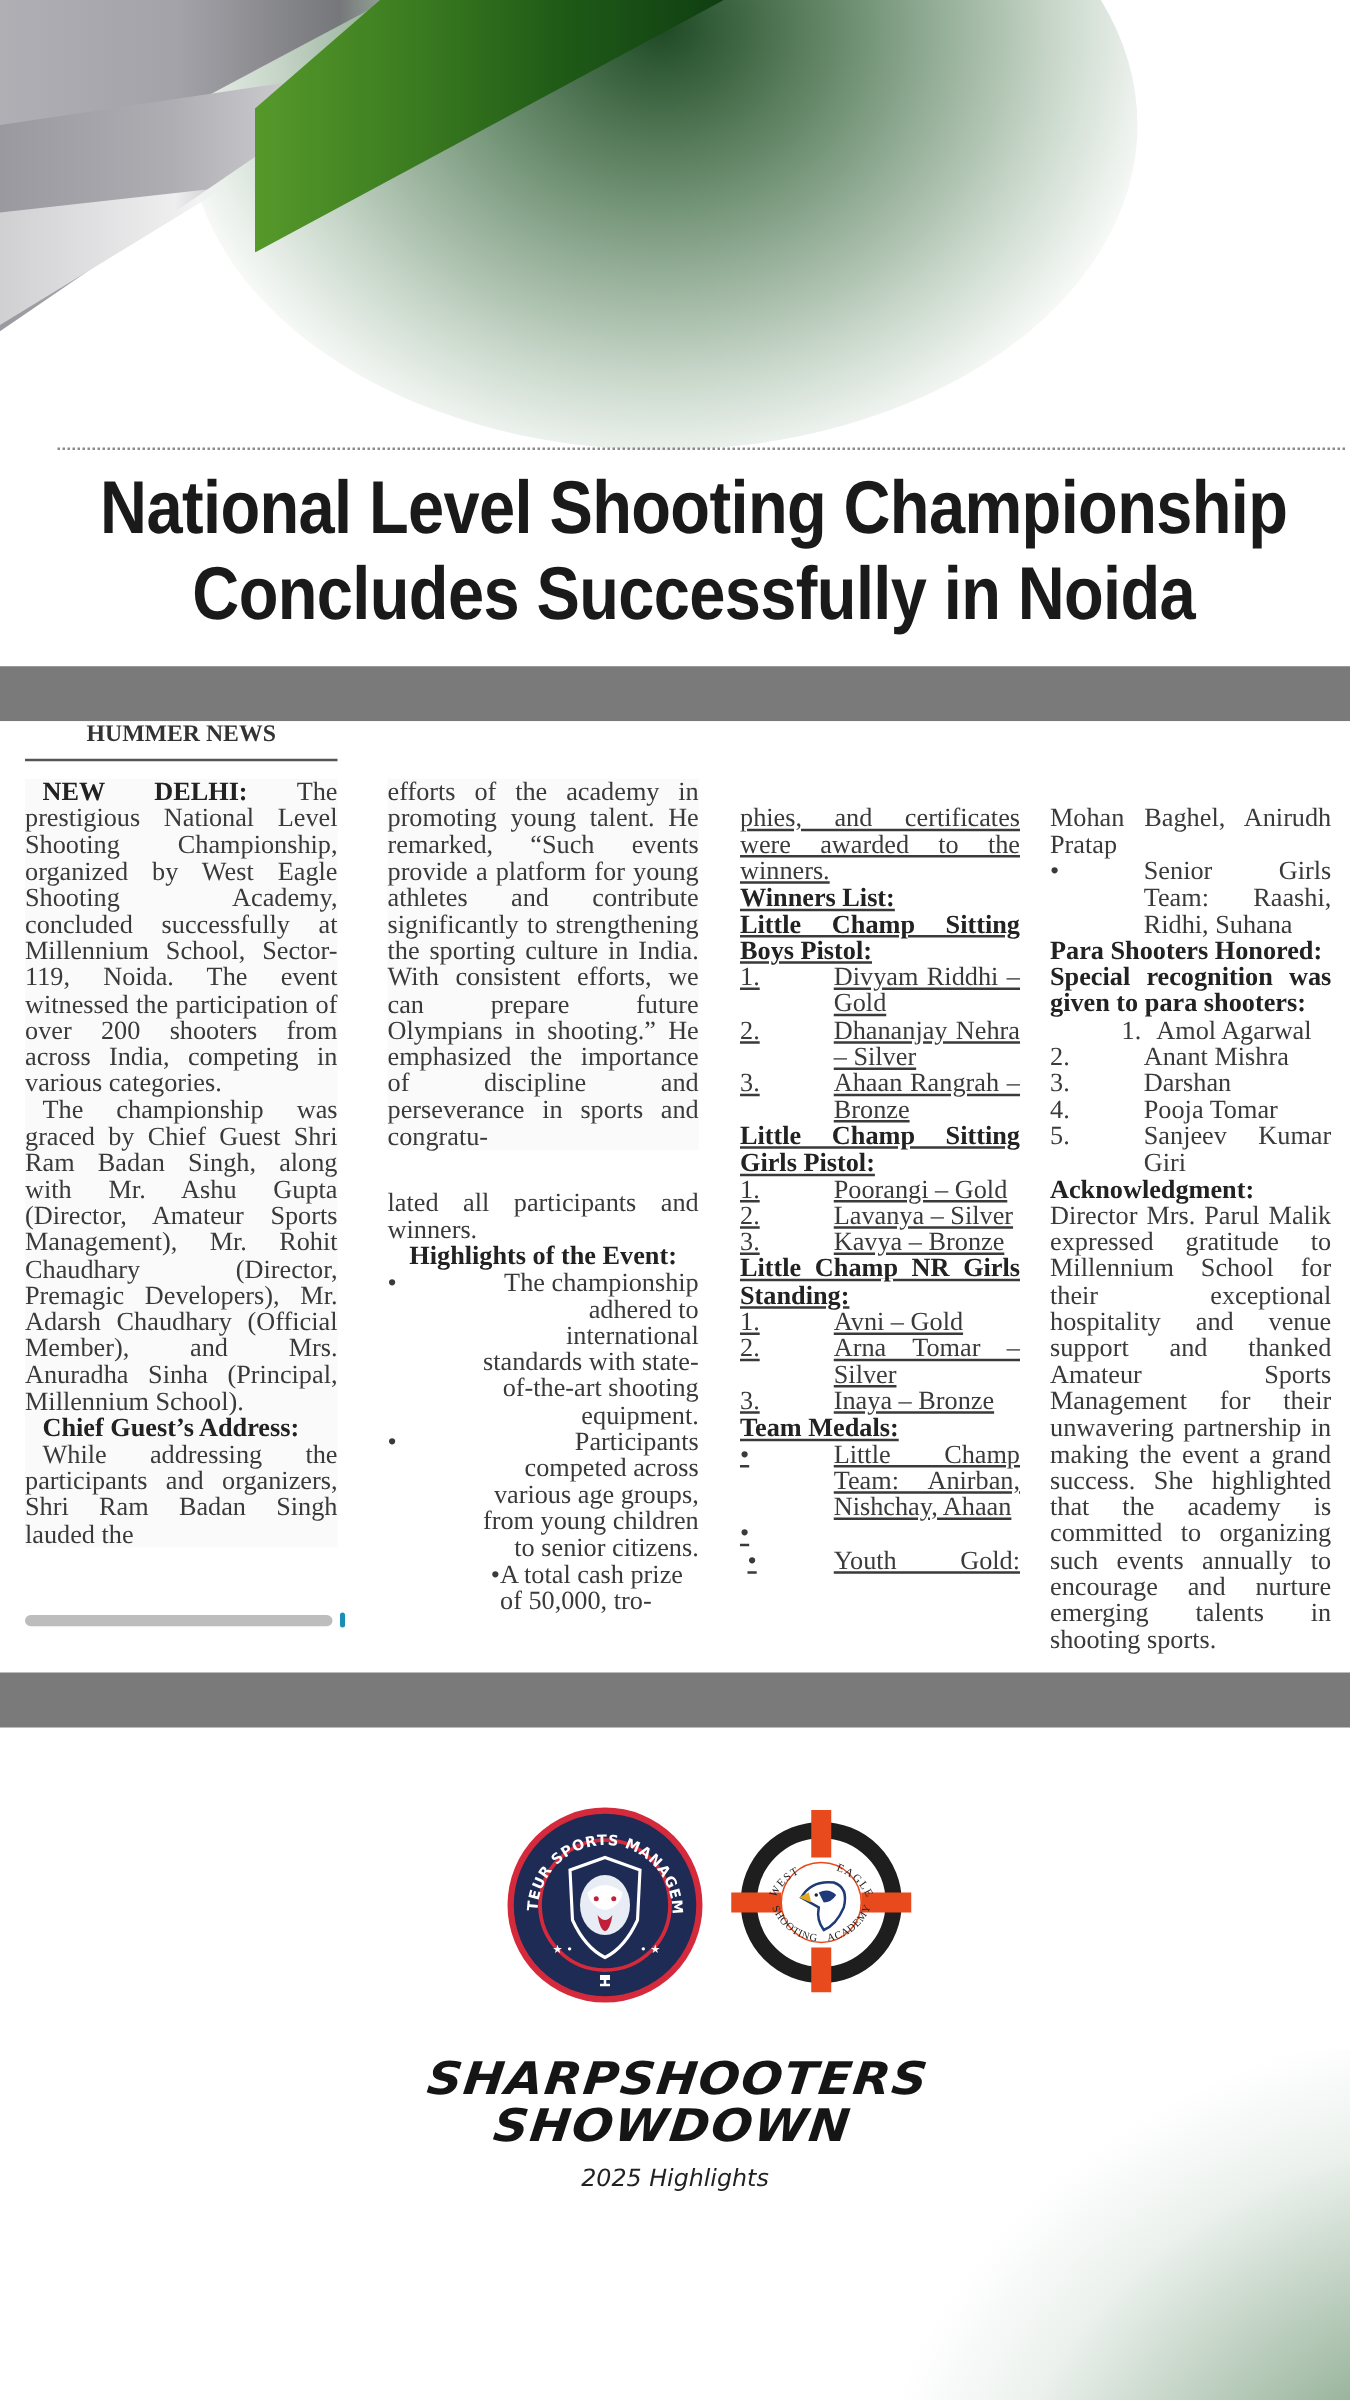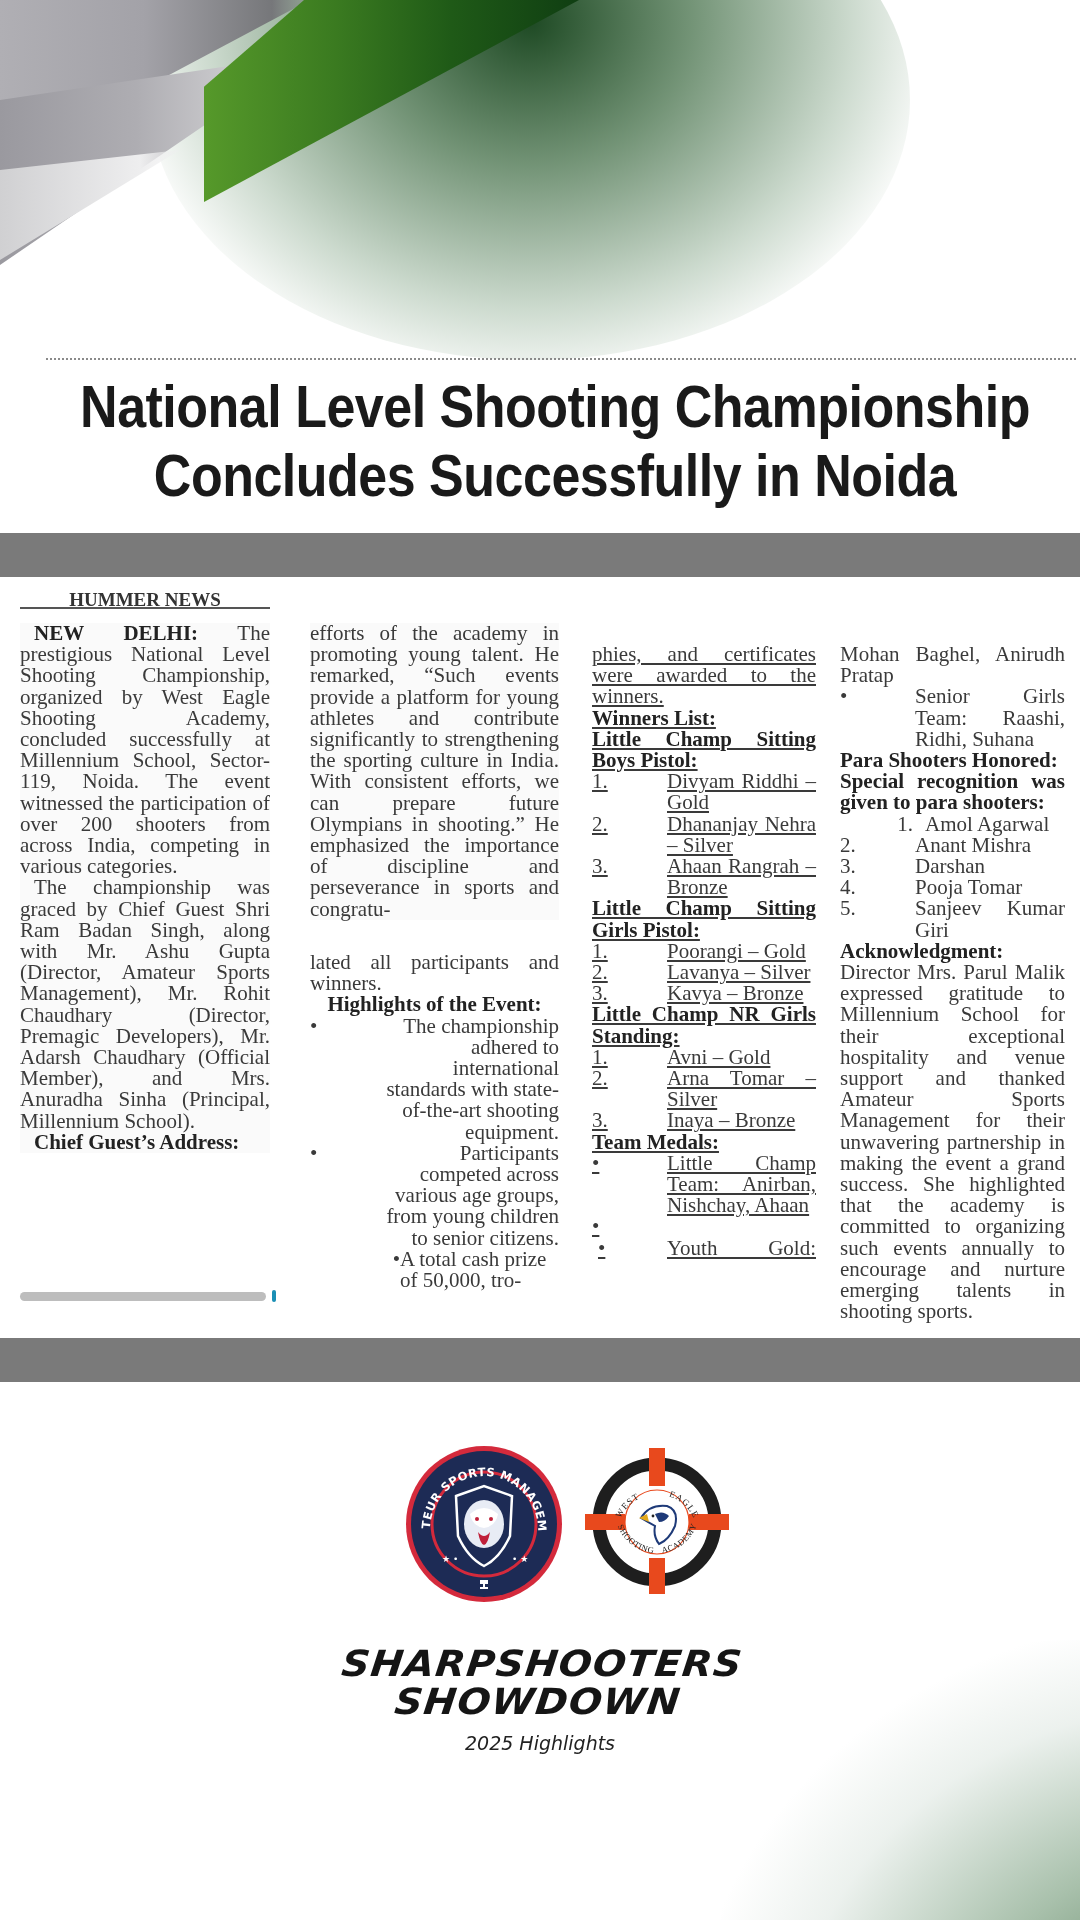--- a/index.html
+++ b/index.html
@@ -48,21 +48,21 @@
 
   
   .grey-bar { position: absolute; left: 0; width: 1080px; height: 44px; background: #7a7a7a; }
   .grey-bar.top { top: 533px; }
   .grey-bar.bottom { top: 1338px; }
 
   
   .paper { position: absolute; left: 0; top: 577px; width: 1080px; height: 761px; background: #ffffff; }
   .masthead {
     position: absolute; left: 20px; top: 0; width: 250px; text-align: center;
-    font-weight: 700; font-size: 19px; color: #333; padding-top: 12px;
+    font-weight: 700; font-size: 19px; color: #333; padding-top: 0;
   }
   .masthead-rule { position: absolute; left: 20px; top: 30px; width: 250px; height: 2px; background: #555; }
 
   .col {
     position: absolute; font-size: 21px; line-height: 21.2px; color: #3a3a3a;
     text-align: justify; background: #fafafa;
   }
   .col p { margin: 0; }
   .col .indent { text-indent: 14px; }
   .col b { color: #222; }
@@ -131,20 +131,21 @@
 <div class="grey-bar top"></div>
 
 <div class="paper">
   <div class="masthead">HUMMER NEWS</div>
   <div class="masthead-rule"></div>
 
   <div class="col col1">
     <p class="indent"><b>NEW DELHI:</b><span> The prestigious National Level Shooting Championship, organized by West Eagle Shooting Academy, concluded successfully at Millennium School, Sector-119, Noida. The event witnessed the participation of over 200 shooters from across India, competing in various categories.</span></p>
     <p class="indent">The championship was graced by Chief Guest Shri Ram Badan Singh, along with Mr. Ashu Gupta (Director, Amateur Sports Management), Mr. Rohit Chaudhary (Director, Premagic Developers), Mr. Adarsh Chaudhary (Official Member), and Mrs. Anuradha Sinha (Principal, Millennium School).</p>
     <p class="indent"><b>Chief Guest’s Address:</b></p>
+    <p class="indent">While addressing the participants and organizers, Shri Ram Badan Singh lauded the</p>
   </div>
 
   <div class="col col2">
     <p>efforts of the academy in promoting young talent. He remarked, “Such events provide a platform for young athletes and contribute significantly to strengthening the sporting culture in India. With consistent efforts, we can prepare future Olympians in shooting.” He emphasized the importance of discipline and perseverance in sports and congratu-</p>
   </div>
 
   <div class="col col2b">
     <p>lated all participants and winners.</p>
     <p class="center"><b>Highlights of the Event:</b></p>
     <div class="bullet">

